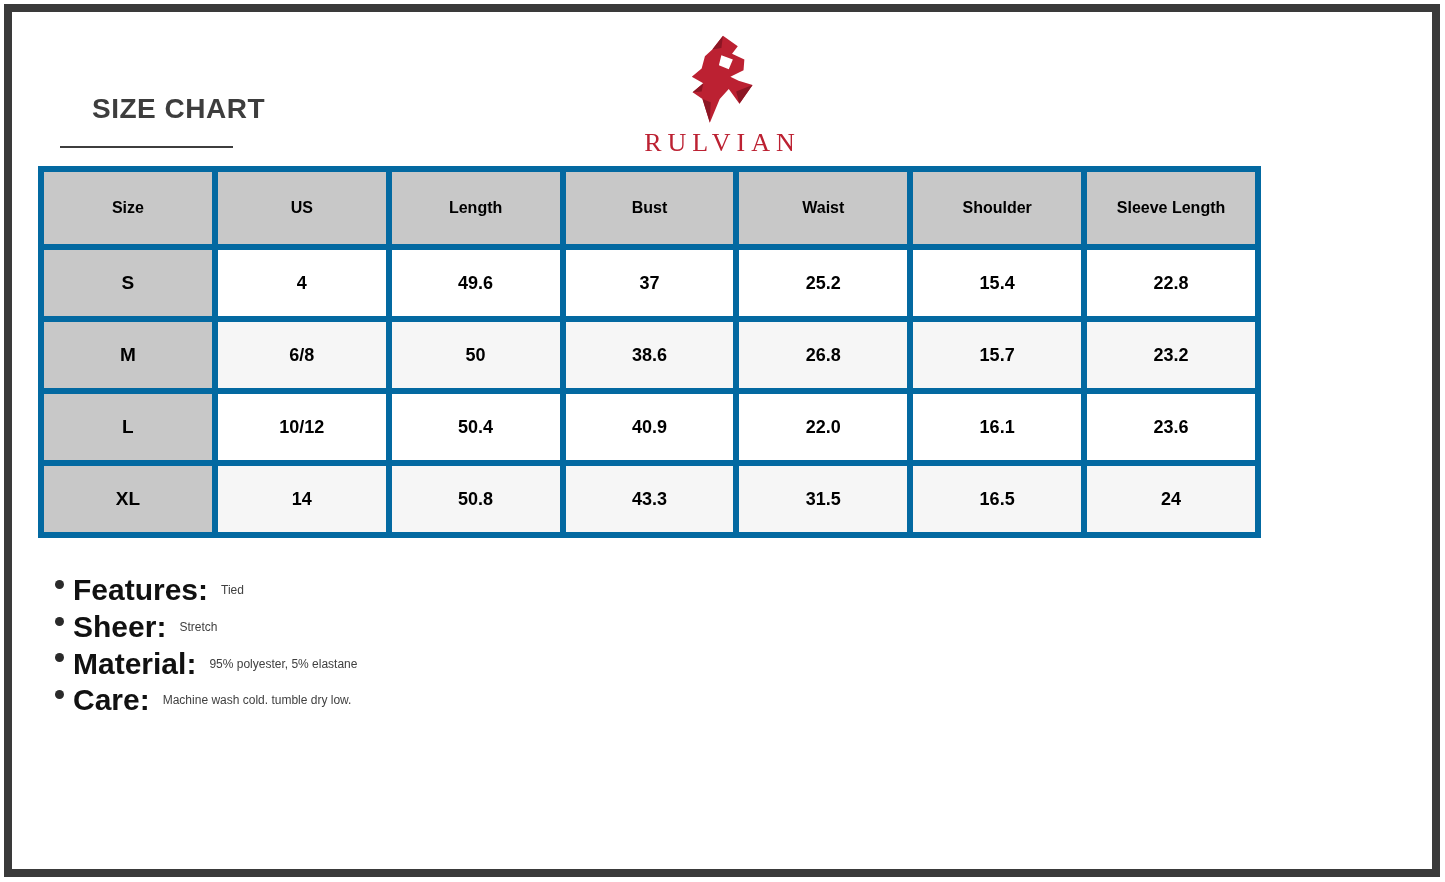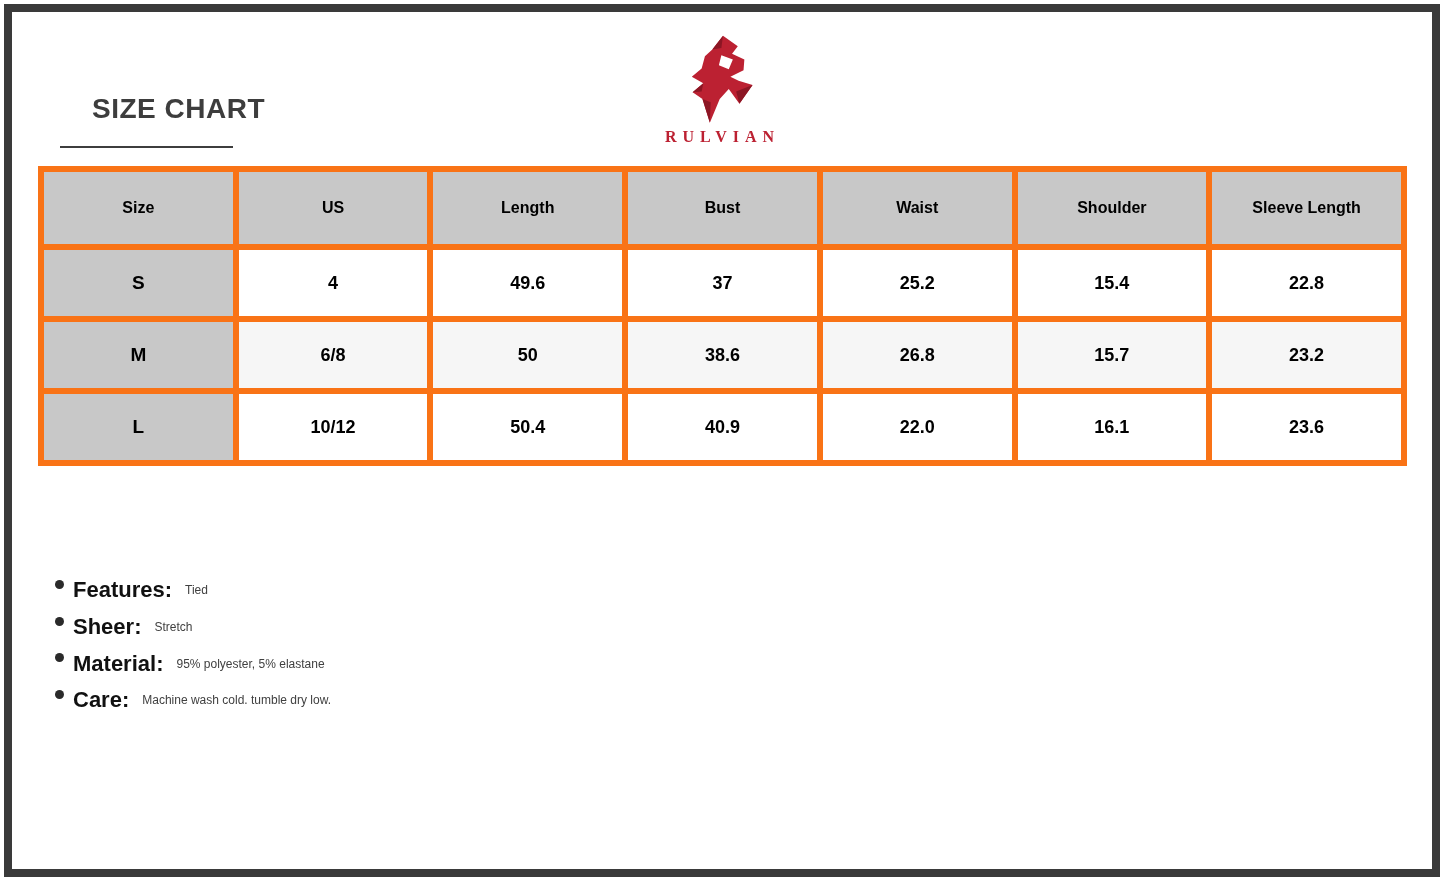--- a/index.html
+++ b/index.html
@@ -38,34 +38,34 @@
     left: 50%; top: 34px;
     transform: translateX(-50%);
     text-align: center;
     width: 300px;
   }
   .brand-logo { display: block; margin: 0 auto; }
   .brand-name {
     display: block;
     margin-top: 2px;
     font-family: "Liberation Serif", serif;
-    font-weight: bold;
-    font-size: 16px;
+    font-weight: normal;
+    font-size: 26px;
     letter-spacing: 6px;
     color: #bc2132;
     white-space: nowrap;
   }
   
   .size-table {
     position: absolute;
     left: 38px; top: 166px;
-    width: 1369px;
+    width: 1223px;
     border-collapse: separate;
     border-spacing: 6px;
-    background: #f97316;
+    background: #0369a1;
     table-layout: fixed;
   }
   .size-table th, .size-table td {
     text-align: center;
     vertical-align: middle;
     font-weight: bold;
     color: #000000;
   }
   .size-table th {
     background: #c8c8c8;
@@ -90,21 +90,21 @@
   .bullet-dot {
     width: 9px; height: 9px;
     border-radius: 50%;
     background: #2a2a2a;
     margin-right: 9px;
     flex: 0 0 auto;
     align-self: flex-start;
     margin-top: 8px;
   }
   .detail-label {
-    font-size: 22px;
+    font-size: 30px;
     font-weight: bold;
     color: #111111;
     margin-right: 13px;
     white-space: nowrap;
   }
   .detail-value {
     font-size: 12px;
     font-weight: normal;
     color: #404040;
     white-space: nowrap;
@@ -165,20 +165,29 @@
       </tr>
       <tr>
         <td class="size-col">L</td>
         <td>10/12</td>
         <td>50.4</td>
         <td>40.9</td>
         <td>22.0</td>
         <td>16.1</td>
         <td>23.6</td>
       </tr>
+      <tr class="alt">
+        <td class="size-col">XL</td>
+        <td>14</td>
+        <td>50.8</td>
+        <td>43.3</td>
+        <td>31.5</td>
+        <td>16.5</td>
+        <td>24</td>
+      </tr>
     </tbody>
 </table>
 
 <ul class="details-list">
     <li>
       <span class="bullet-dot"></span>
       <span class="detail-label">Features:</span>
       <span class="detail-value">Tied</span>
     </li>
     <li>

